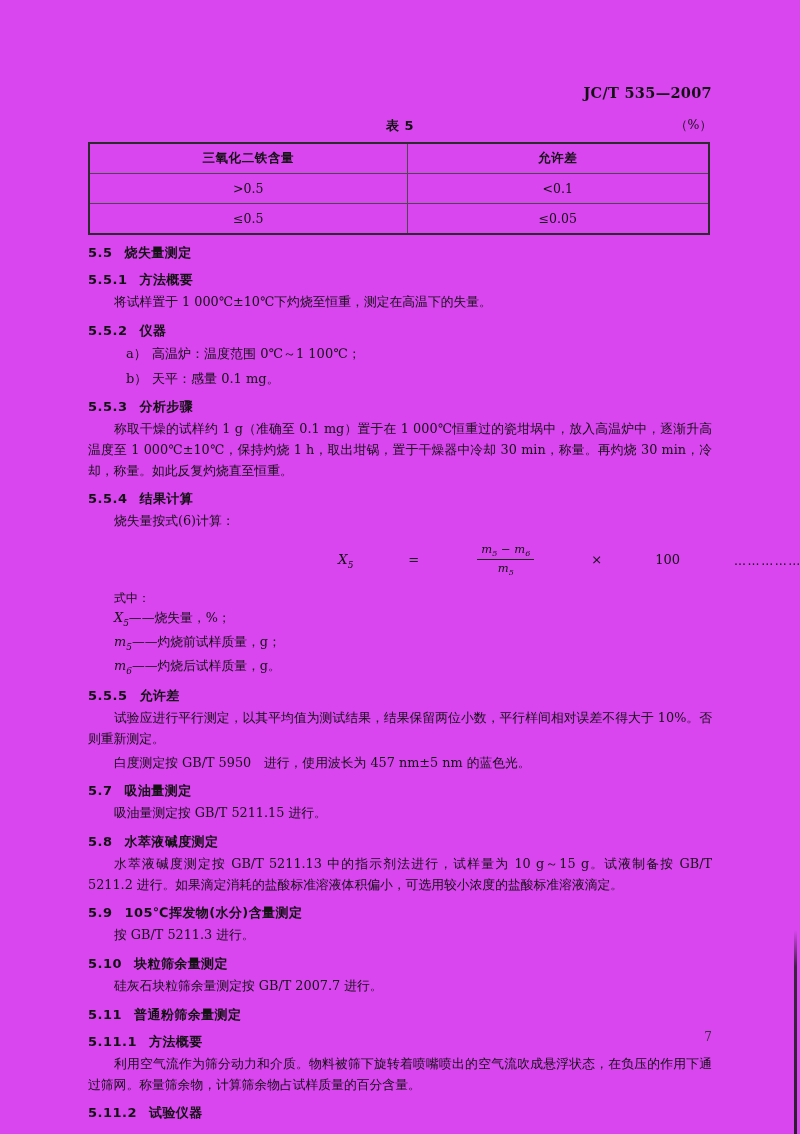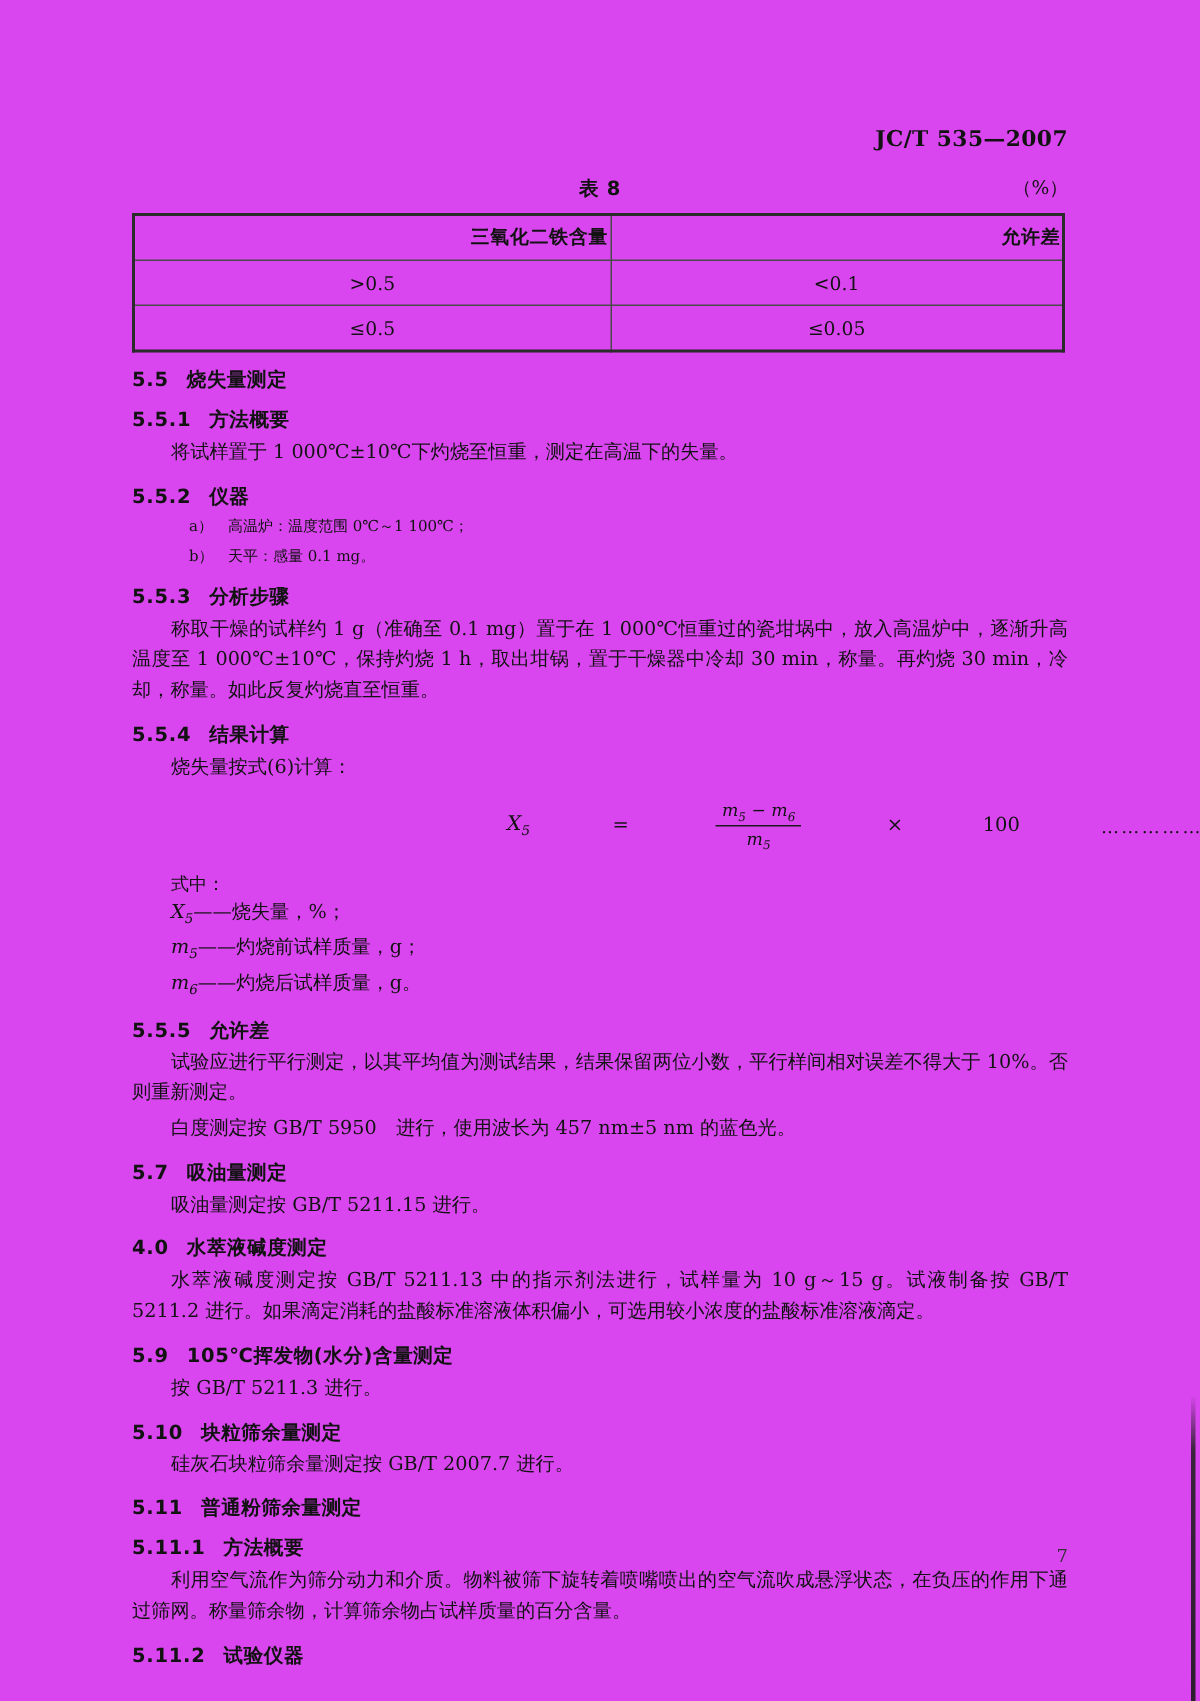--- a/index.html
+++ b/index.html
@@ -79,21 +79,20 @@
     font-size: 12.5px;
     height: 27px;
     vertical-align: middle;
     font-family: "DejaVu Serif", "Liberation Serif", serif;
   }
   table.spec-table td.hd {
     font-family: Liberation Sans, sans-serif;
     font-weight: bold;
     font-size: 12.5px;
     letter-spacing: 0.6px;
-    text-align: right;
   }
   table.spec-table {
     border: 2px solid #2b2b2b;
   }
   col.c1 { width: 318px; }
   col.c2 { width: 302px; }
 
   
   .clause {
     font-weight: bold;
@@ -112,21 +111,21 @@
   }
   .para {
     font-size: 12.8px;
     line-height: 1.62;
     margin-top: 3px;
     text-indent: 26px;
     text-align: justify;
     font-family: "DejaVu Serif", "Liberation Serif", serif;
   }
   .item {
-    font-size: 10px;
+    font-size: 13px;
     line-height: 1.6;
     margin-top: 4px;
     padding-left: 38px;
     font-family: "DejaVu Serif", "Liberation Serif", serif;
   }
   .item .lbl {
     display: inline-block;
     min-width: 26px;
   }
 
@@ -207,21 +206,21 @@
 <body>
 
 <div class="page">
   <div class="scan-edge"></div>
 
   <div class="content">
 
     <div class="std-header">JC/T 535—2007</div>
 
     <div class="table-caption-row">
-      <div class="table-caption">表 8</div>
+      <div class="table-caption">表 5</div>
       <div class="table-unit">（%）</div>
     </div>
 
     <table class="spec-table">
       <colgroup>
           <col class="c1">
           <col class="c2">
         </colgroup>
       <tbody>
         <tr>
@@ -302,21 +301,21 @@
     <div class="para">试验应进行平行测定，以其平均值为测试结果，结果保留两位小数，平行样间相对误差不得大于 10%。否则重新测定。</div>
 
     <div class="para">白度测定按 GB/T 5950　进行，使用波长为 457 nm±5 nm 的蓝色光。</div>
 
     <div class="clause">
       <span class="num">5.7</span><span class="ttl">吸油量测定</span>
     </div>
     <div class="para">吸油量测定按 GB/T 5211.15 进行。</div>
 
     <div class="clause">
-      <span class="num">4.0</span><span class="ttl">水萃液碱度测定</span>
+      <span class="num">5.8</span><span class="ttl">水萃液碱度测定</span>
     </div>
     <div class="para">水萃液碱度测定按 GB/T 5211.13 中的指示剂法进行，试样量为 10 g～15 g。试液制备按 GB/T 5211.2 进行。如果滴定消耗的盐酸标准溶液体积偏小，可选用较小浓度的盐酸标准溶液滴定。</div>
 
     <div class="clause">
       <span class="num">5.9</span><span class="ttl">105℃挥发物(水分)含量测定</span>
     </div>
     <div class="para">按 GB/T 5211.3 进行。</div>
 
     <div class="clause">
       <span class="num">5.10</span><span class="ttl">块粒筛余量测定</span>

